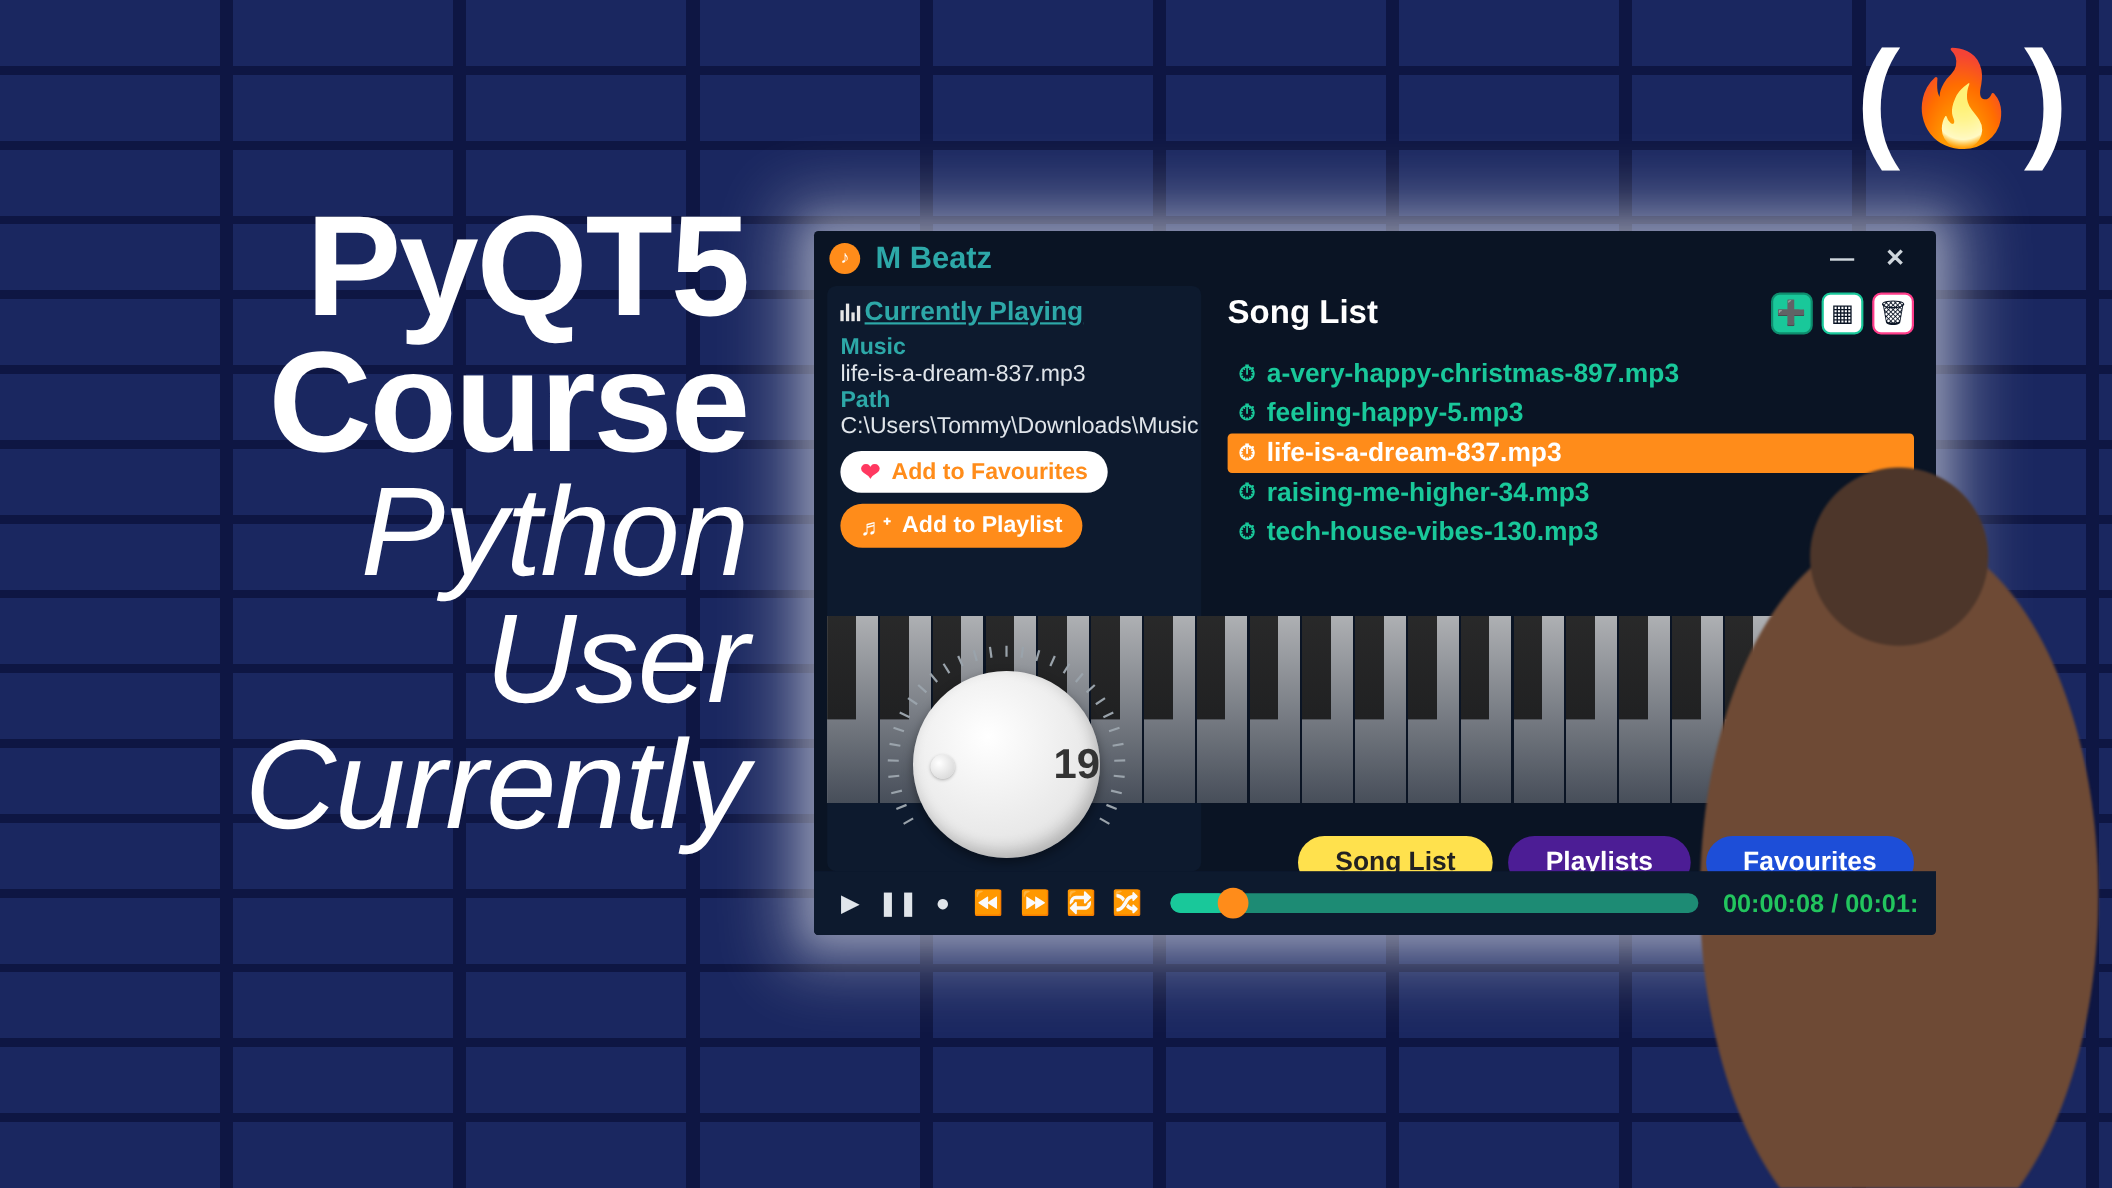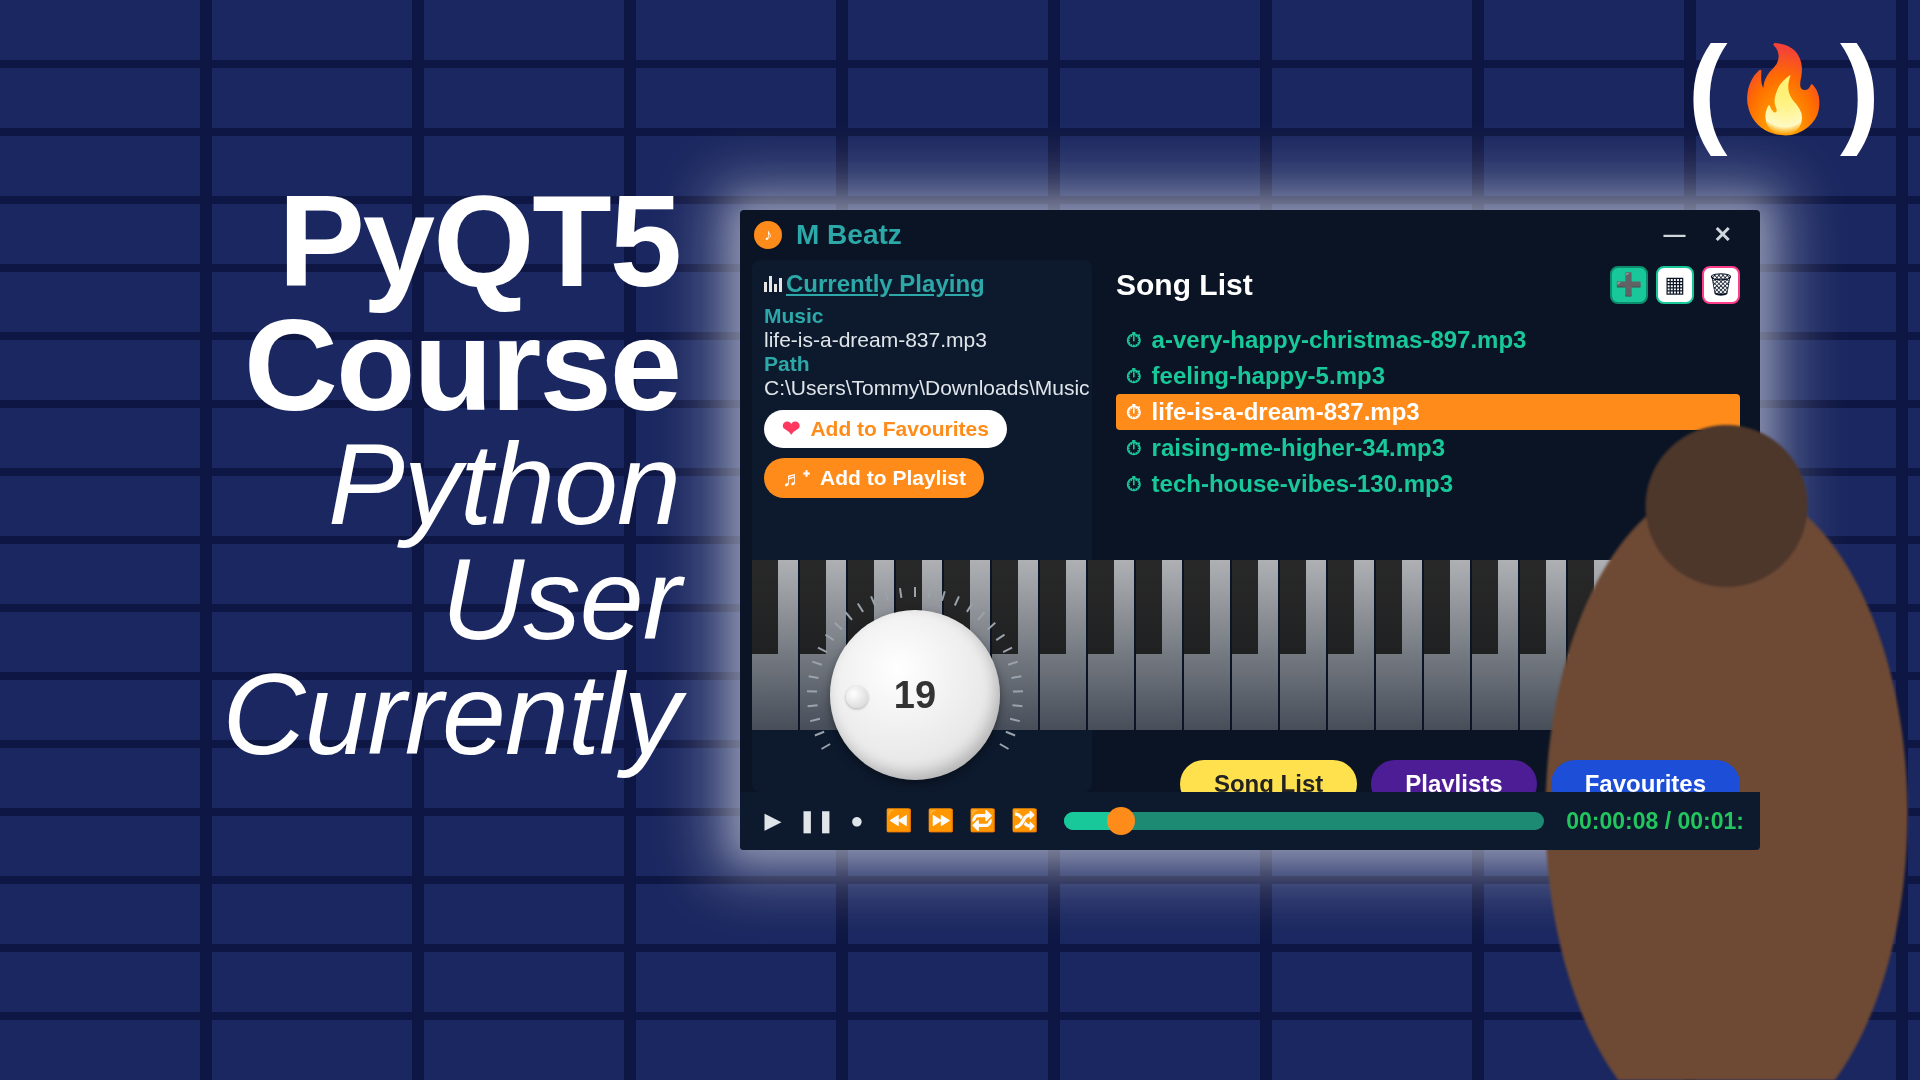--- a/index.html
+++ b/index.html
@@ -139,21 +139,21 @@
 }
 .knob-wrap { position: absolute; left: 60px; top: 320px; width: 230px; height: 230px; z-index: 3; }
 .knob-ticks {
   position: absolute; inset: 0; border-radius: 50%;
 }
 .knob {
   position: absolute; left: 30px; top: 30px; width: 170px; height: 170px;
   border-radius: 50%;
   background: radial-gradient(circle at 40% 35%, #fff, #e9e9e9 60%, #cfcfcf);
   box-shadow: inset -4px -6px 14px rgba(0,0,0,0.2), 0 4px 10px rgba(0,0,0,0.4);
-  display: flex; align-items: center; justify-content: center;
+  display: flex; align-items: center; justify-content: flex-end;
   color: #333; font-size: 38px; font-weight: 700;
 }
 .knob .dot {
   position: absolute; left: 16px; top: 76px;
   width: 22px; height: 22px; border-radius: 50%;
   background: radial-gradient(circle at 35% 35%, #fff, #d0d0d0);
   box-shadow: 0 1px 3px rgba(0,0,0,0.3);
 }
 .tabs {
   position: absolute; right: 20px; top: 500px;

